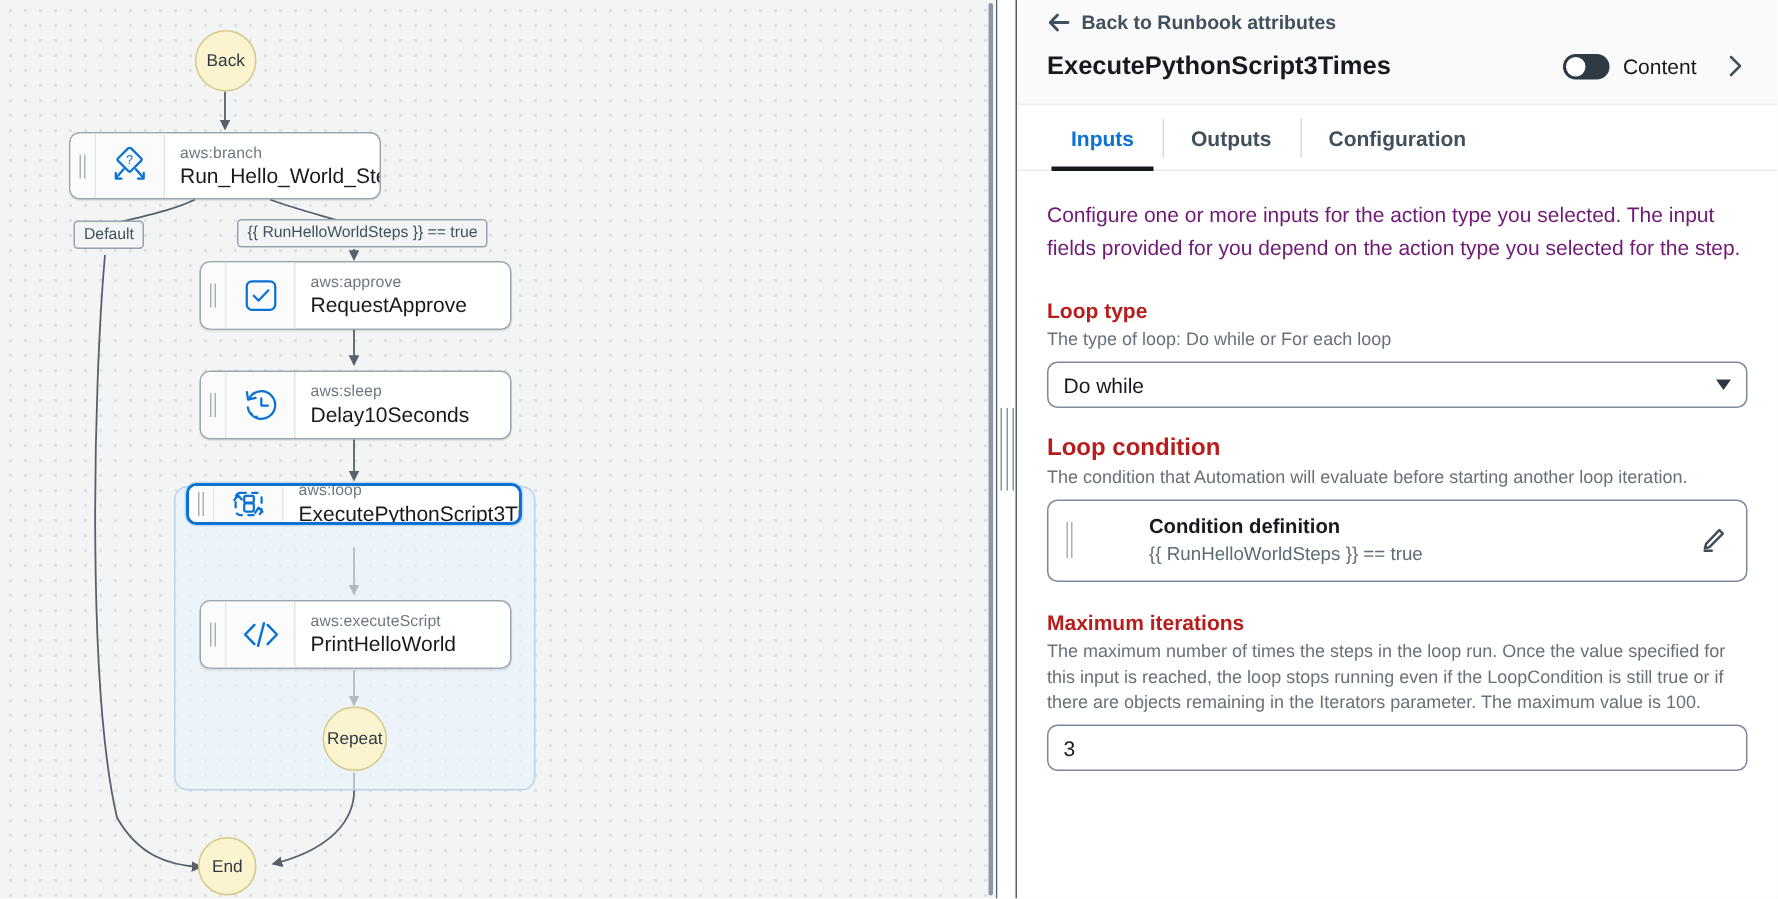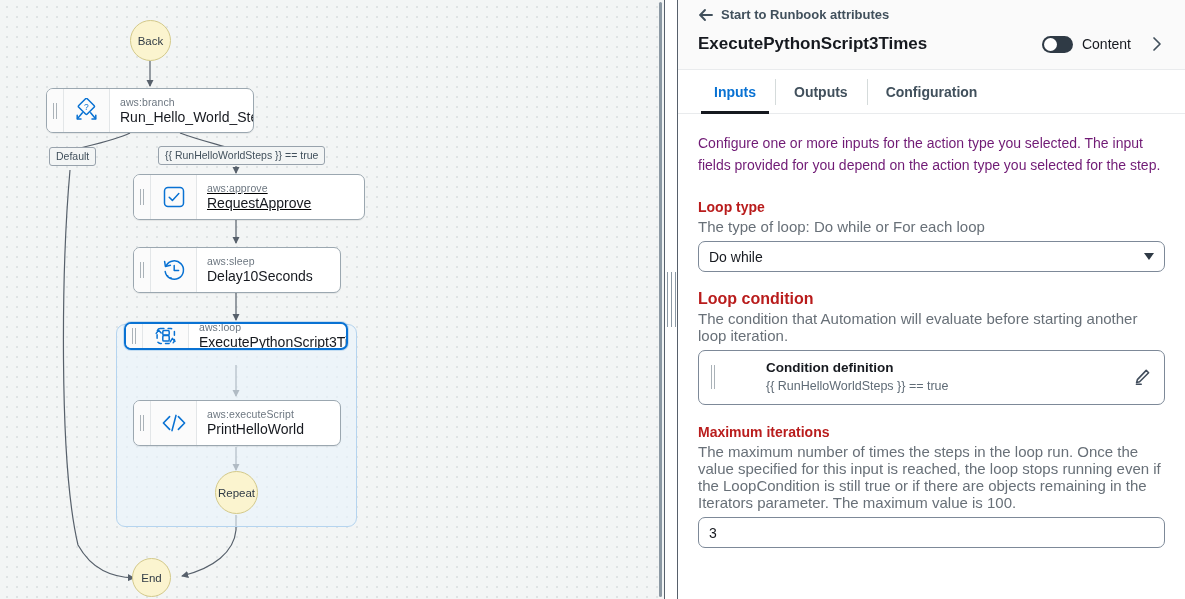--- a/index.html
+++ b/index.html
@@ -295,21 +295,21 @@
   }
   .field { margin-bottom: 18px; }
   .field-label {
     font-size: 14px;
     font-weight: bold;
     color: #b91c1c;
     line-height: 18px;
   }
   .field-label.big { font-size: 16px; }
   .field-desc {
-    font-size: 15px;
+    font-size: 12px;
     color: #687078;
     line-height: 17px;
     margin-top: 2px;
     margin-bottom: 6px;
   }
   select.control, input.control {
     width: 100%;
     height: 31px;
     border: 1px solid #7d8998;
     border-radius: 7px;
@@ -439,21 +439,21 @@
     </div>
 
     <div class="edge-label" style="left:49px; top:147px;">
       <span>Default</span>
     </div>
 
     <div class="edge-label" style="left:158px; top:146px;">
       <span>{{ RunHelloWorldSteps }} == true</span>
     </div>
 
-    <div class="node" style="left:133px; top:174px; width:232px; height:46px;text-decoration:underline;">
+    <div class="node" style="left:133px; top:174px; width:208px; height:46px;">
       <div class="grip">
           <i></i>
           <i></i>
         </div>
       <div class="node-icon">
         <svg width="26" height="26" viewBox="0 0 26 26" fill="none" stroke="#0972d3" stroke-width="1.5">
           <rect x="3.5" y="3.5" width="19" height="19" rx="3.5"></rect>
           <path d="M8.2,13.2 L11.4,16.4 L17.8,9.6" stroke-linecap="round" stroke-linejoin="round"></path>
         </svg>
       </div>
@@ -549,21 +549,21 @@
   <div id="panel">
 
     <div id="panel-header">
       <div id="back-link">
         <span class="arrow">
           <svg width="16" height="16" viewBox="0 0 16 16" fill="none" stroke="#41505c" stroke-width="1.9" stroke-linecap="round" stroke-linejoin="round">
             <path d="M14,8 L2.4,8"></path>
               <path d="M7,3 L2.2,8 L7,13"></path>
           </svg>
         </span>
-        <span>Start to Runbook attributes</span>
+        <span>Back to Runbook attributes</span>
       </div>
 
       <div id="header-row2">
         <div id="step-title">ExecutePythonScript3Times</div>
         <div class="toggle">
           <div class="knob"></div>
         </div>
         <div id="toggle-label">Content</div>
         <div id="collapse-chevron">
           <svg width="16" height="22" viewBox="0 0 16 22" fill="none" stroke="#41505c" stroke-width="1.7" stroke-linecap="round" stroke-linejoin="round">

